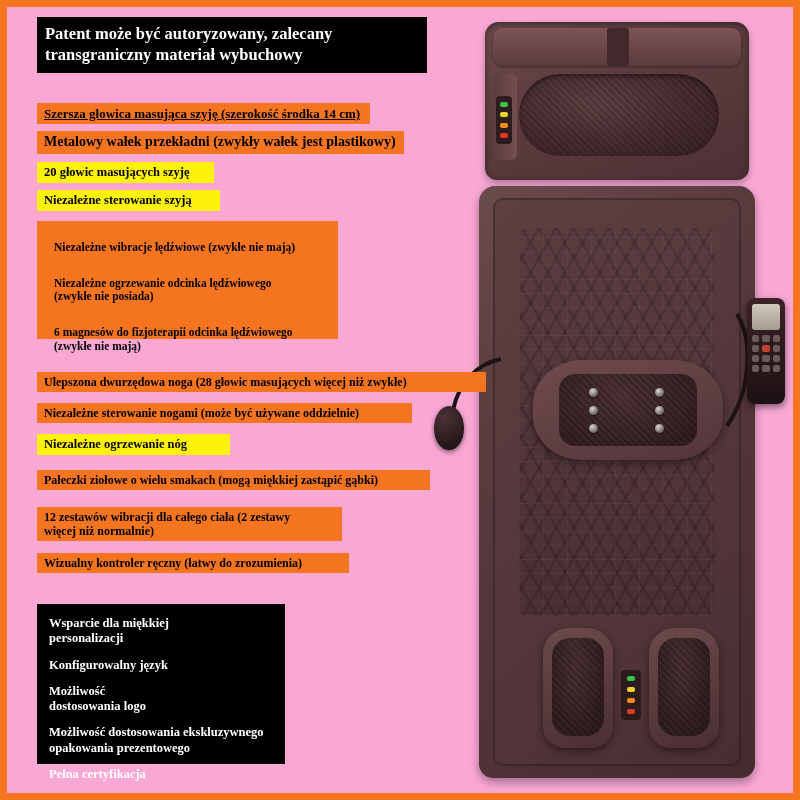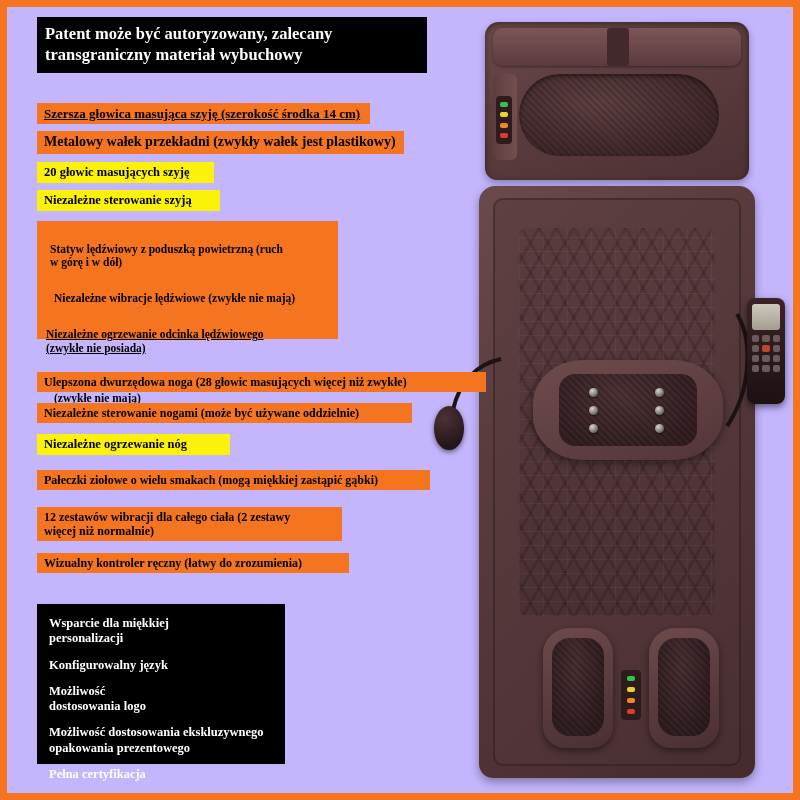--- a/index.html
+++ b/index.html
@@ -5,21 +5,21 @@
   html, body { margin:0; padding:0; }
   body {
     width:800px; height:800px;
     background:#ffffff;
     font-family:"Liberation Serif", serif;
     overflow:hidden;
   }
   #stage {
     position:relative;
     width:800px; height:800px;
-    background:#c4b5fd;
+    background:#f9a8d4;
     box-sizing:border-box;
     border:7px solid #f4741f;
   }
 
   
   .product-wrap {
     position:absolute;
     left:430px; top:7px;
     width:340px; height:786px;
   }
@@ -273,24 +273,22 @@
 
   <div class="lbl orange" style="left:30px; top:96px; width:333px; font-size:13px;text-decoration:underline;">Szersza głowica masująca szyję (szerokość środka 14 cm)</div>
 
   <div class="lbl orange" style="left:30px; top:124px; width:367px; font-size:14px;">Metalowy wałek przekładni (zwykły wałek jest plastikowy)</div>
 
   <div class="lbl yellow" style="left:30px; top:155px; width:177px; font-size:12.5px;">20 głowic masujących szyję</div>
 
   <div class="lbl yellow" style="left:30px; top:183px; width:183px; font-size:12.5px;">Niezależne sterowanie szyją</div>
 
   <div class="lbl orange" style="left:30px; top:214px; width:301px; height:118px; font-size:11.5px; padding-top:6px;">
-    <div style="margin:2px 0 9px 6px; white-space:pre-line;">Statyw lędźwiowy z poduszką powietrzną (ruch
-w górę i w dół)</div>
     <div style="margin:0 0 9px 10px;">Niezależne wibracje lędźwiowe (zwykłe nie mają)</div>
-    <div style="margin:0 0 9px 2px; white-space:pre-line;text-decoration:underline;">Niezależne ogrzewanie odcinka lędźwiowego
+    <div style="margin:0 0 9px 10px; white-space:pre-line;">Niezależne ogrzewanie odcinka lędźwiowego
 (zwykłe nie posiada)</div>
     <div style="margin:0 0 0 10px; white-space:pre-line;">6 magnesów do fizjoterapii odcinka lędźwiowego
 (zwykłe nie mają)</div>
   </div>
 
   <div class="lbl orange" style="left:30px; top:365px; width:449px; font-size:12px;">Ulepszona dwurzędowa noga (28 głowic masujących więcej niż zwykłe)</div>
 
   <div class="lbl orange" style="left:30px; top:396px; width:375px; font-size:12px;">Niezależne sterowanie nogami (może być używane oddzielnie)</div>
 
   <div class="lbl yellow" style="left:30px; top:427px; width:193px; font-size:12.5px;">Niezależne ogrzewanie nóg</div>

